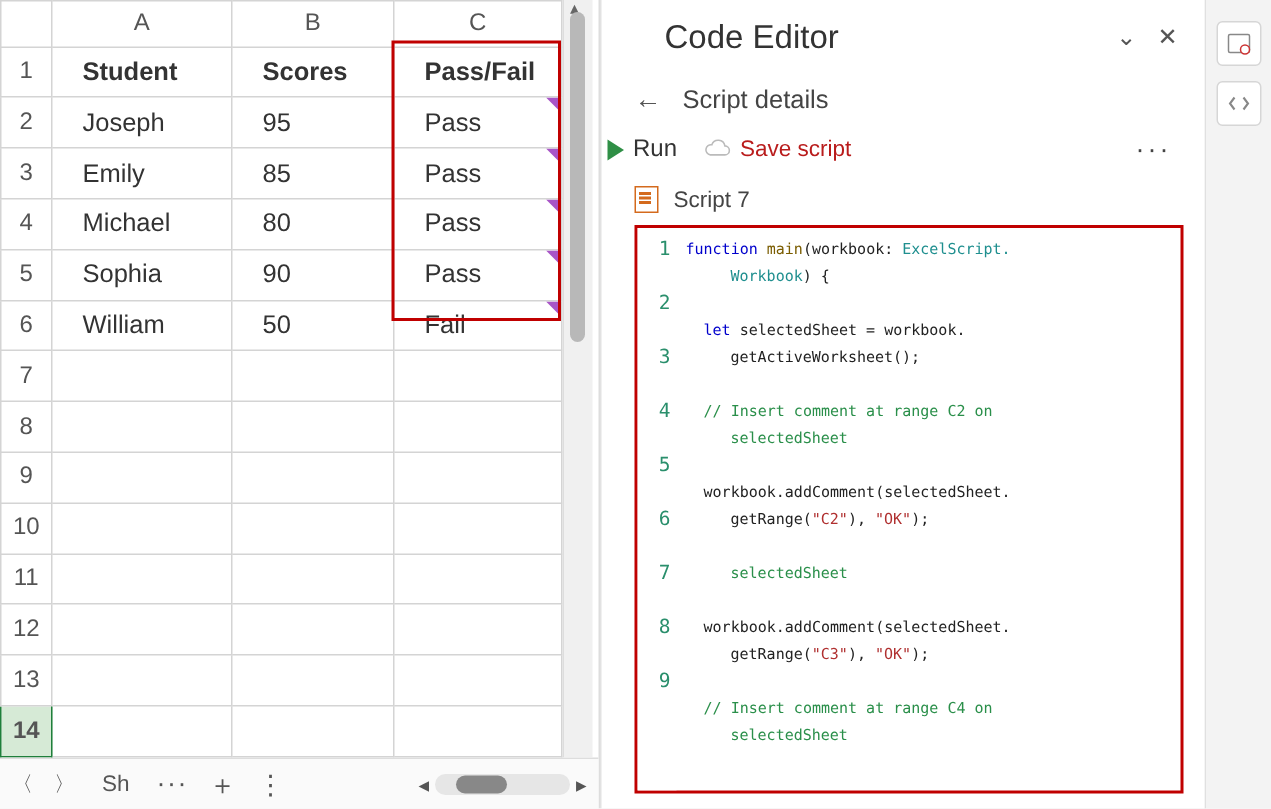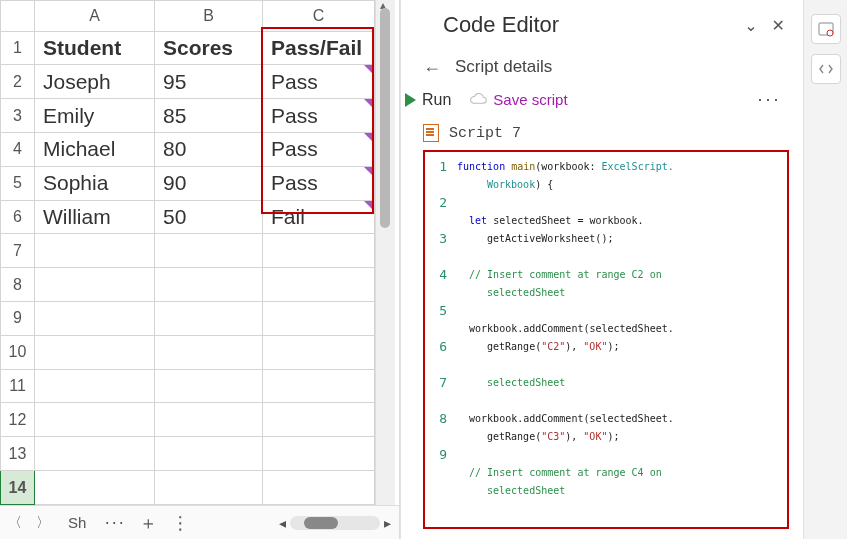--- a/index.html
+++ b/index.html
@@ -34,22 +34,22 @@
     font-weight: 400;
     font-size: 16px;
     border: 1px solid #d4d4d4;
   }
   .corner { width: 34px; height: 28px; }
   .col-hdr { height: 28px; }
   .row-hdr { width: 34px; height: 31px; font-size: 16px; color: #555; }
   td.cell {
     border: 1px solid #d4d4d4;
     height: 31px;
-    padding: 0 8px;
-    font-size: 21px;
+    padding: 0 20px;
+    font-size: 17px;
     white-space: nowrap;
     overflow: hidden;
     position: relative;
   }
   td.cell.num { text-align: left; }
   td.cell.bold { font-weight: 700; }
   .row-hdr.selected { background: #d6ead6; border-color: #1f7f3b; font-weight: bold; }
   .sel-range-outline {
     position: absolute;
     border: 2px solid #c00000;
@@ -152,28 +152,28 @@
     font-size: 16px; color: #333; cursor: pointer;
   }
   .run-btn .play {
     width: 0; height: 0;
     border-top: 7px solid transparent;
     border-bottom: 7px solid transparent;
     border-left: 11px solid #2f8f46;
   }
   .save-script {
     display: flex; align-items: center; gap: 6px;
-    color: #a21caf; font-size: 15px;
+    color: #b91c1c; font-size: 15px;
   }
   .cloud-icon svg { width: 18px; height: 14px; }
   .run-row .more { margin-left: auto; font-size: 18px; letter-spacing: 2px; cursor: pointer; color: #444;}
   .script-name-row {
     display: flex; align-items: center; gap: 10px;
     padding: 4px 22px 8px 22px;
-    font-size: 15px; color: #444; font-family: Liberation Mono, monospace;
+    font-size: 15px; color: #444;
   }
   .script-icon {
     width: 16px; height: 18px;
     background: #fff;
     border: 1px solid #d46a1d;
     position: relative;
   }
   .script-icon::before {
     content: "";
     position: absolute;

